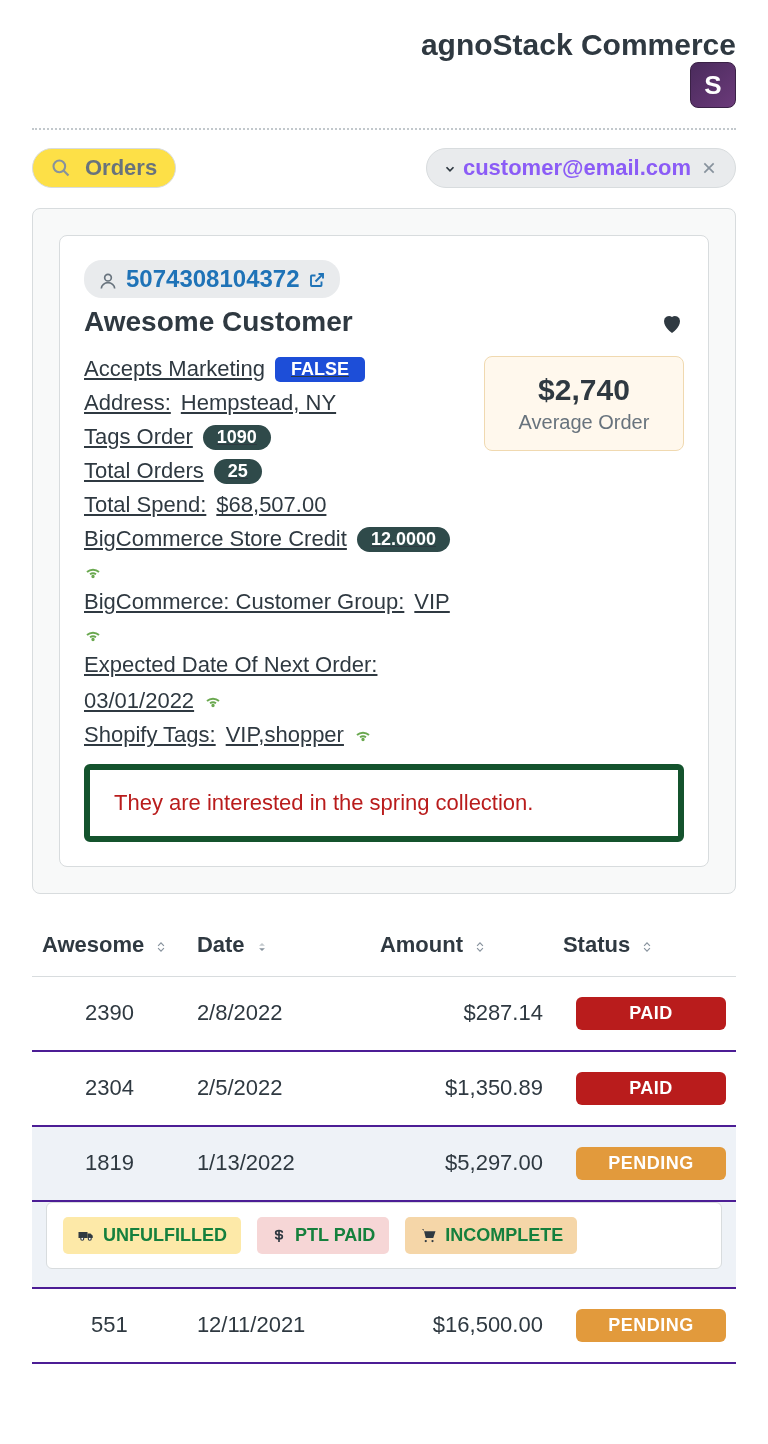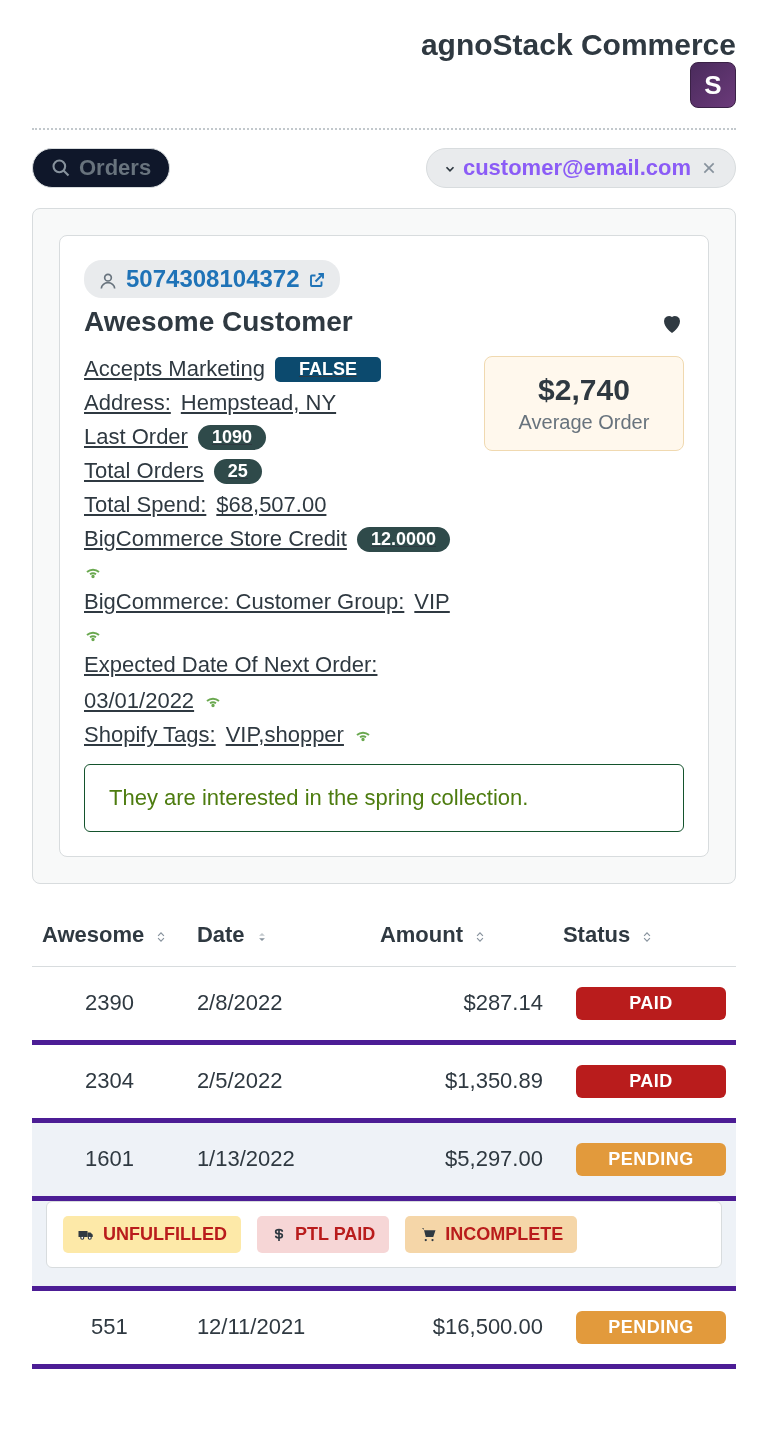--- a/index.html
+++ b/index.html
@@ -30,22 +30,22 @@
   }
   .toolbar {
     display: flex;
     justify-content: space-between;
     align-items: center;
     margin-bottom: 20px;
   }
   .back-pill {
     display: inline-flex;
     align-items: center;
-    gap: 8px;
-    background: #0f172a;
+    gap: 14px;
+    background: #fde047;
     border: 1px solid #d8dcde;
     border-radius: 20px;
     padding: 6px 18px;
     font-size: 22px;
     font-weight: 600;
     color: #68737d;
     cursor: pointer;
   }
   .customer-chip {
     display: inline-flex;
@@ -105,26 +105,26 @@
     display: flex; gap: 24px; align-items: flex-start;
     margin-bottom: 16px;
   }
   .info-list { flex: 1; display: flex; flex-direction: column; gap: 8px; }
   .info-row {
     display: flex; align-items: center; gap: 10px;
     font-size: 22px; color: #2f3941; flex-wrap: wrap; text-decoration: underline;
   }
   .info-label { color: #2f3941; }
   .badge-red {
-    background: #0c4a6e;
+    background: #1d4ed8;
     color: #fff;
     font-weight: 700;
     font-size: 18px;
     border-radius: 5px;
-    padding: 2px 24px;
+    padding: 2px 16px;
   }
   .badge-dark {
     background: #2f4a4a;
     color: #fff;
     font-weight: 700;
     font-size: 18px;
     border-radius: 14px;
     padding: 2px 14px;
   }
   .wifi-icon { color: #6aa84f; font-size: 16px; }
@@ -132,44 +132,44 @@
     background: #fff8ed;
     border: 1px solid #f0d9b0;
     border-radius: 8px;
     padding: 16px 26px;
     text-align: center;
     min-width: 200px;
   }
   .avg-value { font-size: 30px; font-weight: 700; color: #2f3941; }
   .avg-label { font-size: 20px; color: #68737d; margin-top: 4px; }
   .note-box {
-    border: 1px solid #14532d;
+    border: 6px solid #14532d;
     border-radius: 6px;
     padding: 20px 24px;
     font-size: 22px;
-    color: #4d7c0f;
+    color: #b91c1c;
     margin-top: 16px;
   }
   table.orders {
     width: 100%;
     border-collapse: collapse;
   }
   table.orders th {
     text-align: left;
     font-size: 22px;
     font-weight: 700;
     color: #2f3941;
     padding: 14px 10px 18px;
     border-bottom: 1px solid #d8dcde;
   }
   table.orders th .sort-icon { color: #87929d; font-size: 14px; margin-left: 4px; vertical-align: middle; }
   table.orders td {
     font-size: 22px;
     padding: 20px 10px;
-    border-bottom: 5px solid #4c1d95;
+    border-bottom: 2px solid #4c1d95;
     vertical-align: middle;
   }
   .col-number { width: 22%; text-align: center; }
   .col-date { width: 26%; }
   .col-amount { width: 26%; text-align: right; padding-right: 30px;}
   .col-status { width: 26%; text-align: right; }
   .status-pill {
     display: inline-block;
     min-width: 150px;
     text-align: center;
@@ -199,21 +199,21 @@
     gap: 16px;
   }
   .tag {
     display: inline-flex;
     align-items: center;
     gap: 8px;
     font-size: 18px;
     font-weight: 700;
     padding: 8px 14px;
     border-radius: 5px;
-    color: #b91c1c;
+    color: #15803d;
   }
   .tag-yellow { background: #fde9a8; }
   .tag-pink { background: #f6d6d6; }
   .tag-orange { background: #f5d6a8; }
   .tag .ticon { font-size: 16px; color: #2f3941; }
   svg { display: inline-block; vertical-align: middle; }
 </style>
 </head>
 <body>
 
@@ -284,21 +284,21 @@
         <div class="info-list">
           <div class="info-row">
             <span class="info-label">Accepts Marketing</span>
             <span class="badge-red">FALSE</span>
           </div>
           <div class="info-row">
             <span class="info-label">Address:</span>
             <span>Hempstead, NY</span>
           </div>
           <div class="info-row">
-            <span class="info-label">Last Order</span>
+            <span class="info-label">Tags Order</span>
             <span class="badge-dark">1090</span>
           </div>
           <div class="info-row">
             <span class="info-label">Total Orders</span>
             <span class="badge-dark">25</span>
           </div>
           <div class="info-row">
             <span class="info-label">Total Spend:</span>
             <span>$68,507.00</span>
           </div>
@@ -410,21 +410,21 @@
         </tr>
         <tr>
     <td class="col-number">2304</td>
     <td class="col-date">2/5/2022</td>
     <td class="col-amount">$1,350.89</td>
     <td class="col-status">
       <span class="status-pill status-paid">PAID</span>
     </td>
         </tr>
         <tr class="expanded-parent">
-    <td class="col-number">1601</td>
+    <td class="col-number">1819</td>
     <td class="col-date">1/13/2022</td>
     <td class="col-amount">$5,297.00</td>
     <td class="col-status">
       <span class="status-pill status-pending">PENDING</span>
     </td>
         </tr>
         <tr class="expanded-row">
           <td colspan="4">
             <div class="expanded-inner">
               <span class="tag tag-yellow">

